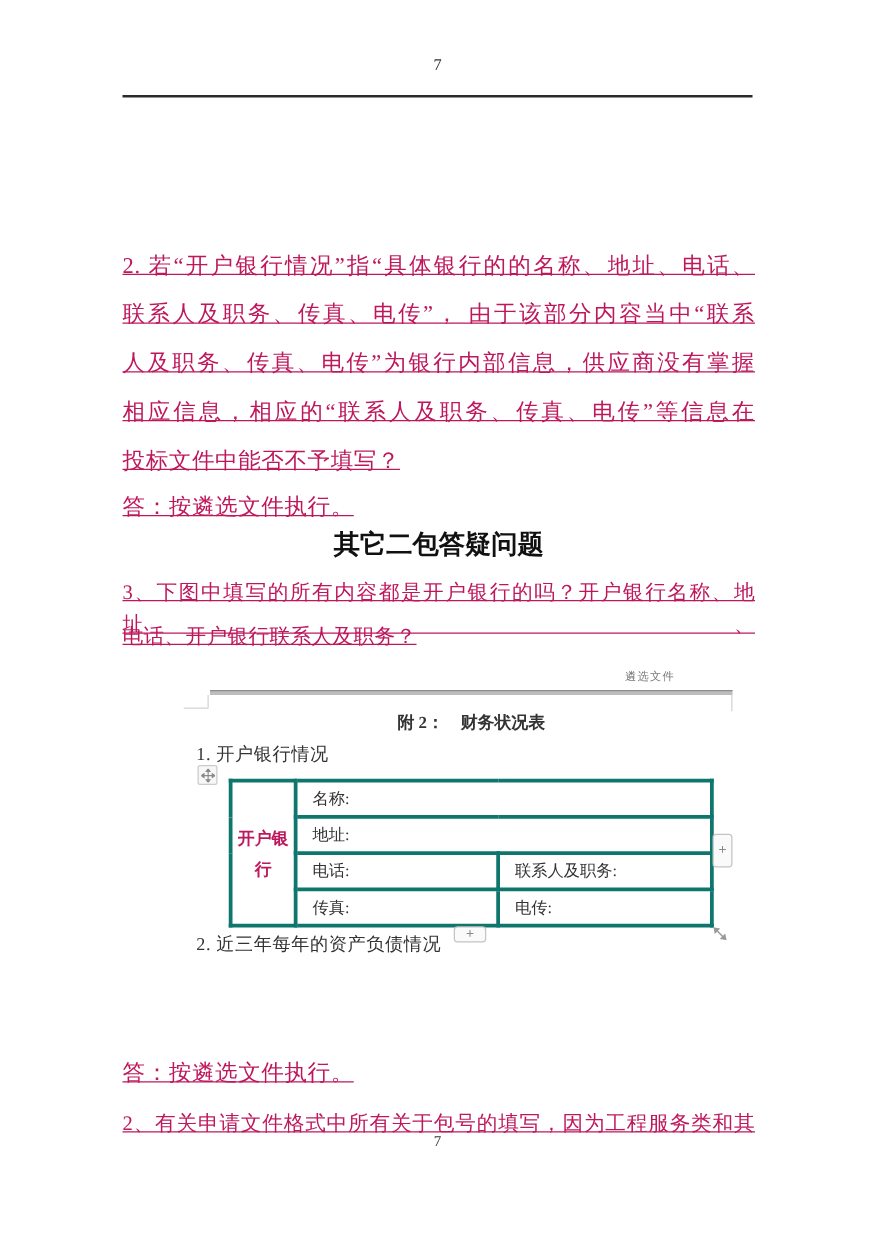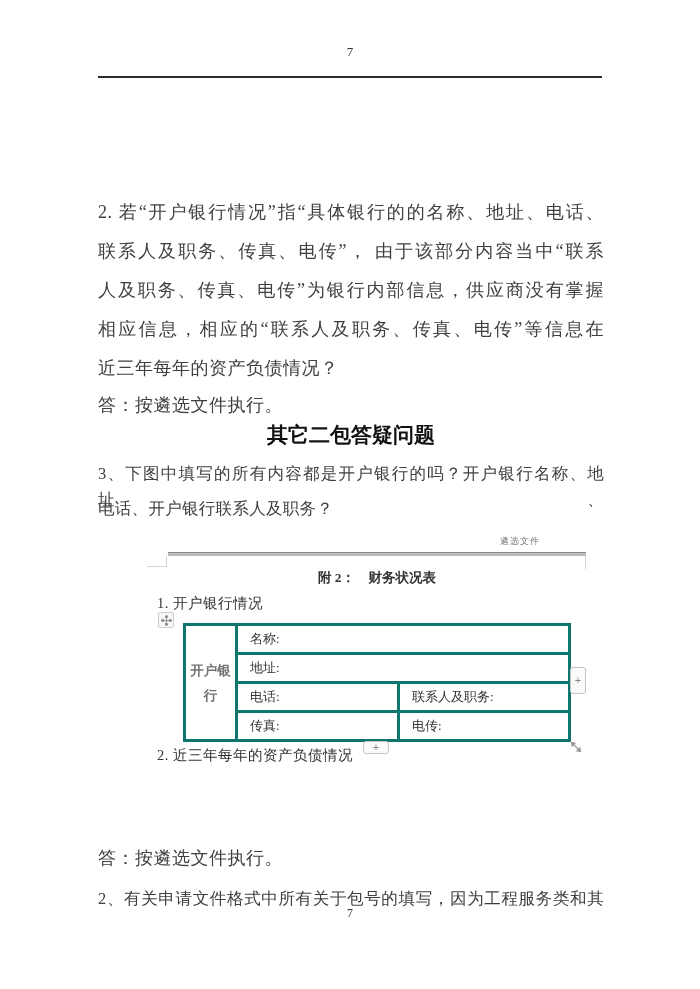--- a/index.html
+++ b/index.html
@@ -11,22 +11,23 @@
   }
   .abs { position:absolute; }
 
   
   .pagenum { width:700px; text-align:center; font-size:13px; color:#333;
              font-family:"Liberation Serif","DejaVu Serif",serif; }
   .top-rule { left:98px; top:76px; width:504px; height:2px; background:#2a2a2a; }
 
   
   .bodyline {
-    left:98px; width:506px; font-size:18px; line-height:26px; color:#404040;
+    left:98px; width:506px; font-size:18px; line-height:26px; color:#be185d;
     letter-spacing:0.5px;
+    text-decoration:underline;
   }
   .just { text-align:justify; text-align-last:justify; -moz-text-align-last:justify; }
   .small-line { font-size:16.5px; letter-spacing:0.3px; }
   .sec-heading {
     left:98px; width:506px; text-align:center;
     font-family:"Liberation Sans","DejaVu Sans",sans-serif;
     font-weight:bold; font-size:21px; color:#111;
   }
 
   
@@ -48,21 +49,21 @@
                        border:1px solid #cccccc; background:#f7f7f7; border-radius:2px;
                        display:flex; align-items:center; justify-content:center; }
 
   table.banktbl { left:38px; top:95px; position:absolute; border-collapse:collapse;
                   table-layout:fixed; }
   table.banktbl td { border:3px solid #0f766e; font-size:13px; color:#333;
                      padding:0 0 0 12px; height:29px; vertical-align:middle;
                      background:#fff; }
   table.banktbl { border:2px solid #2b2b2b; }
   table.banktbl td.rowhdr { width:52px; padding:0; text-align:center;
-                            font-weight:bold; font-size:13.5px; color:#737373;margin-top:12px; }
+                            font-weight:bold; font-size:13.5px; color:#be185d;margin-top:12px; }
   table.banktbl td.rowhdr span { display:inline-block; width:43px; line-height:25px; }
   td.c2 { width:162px; } td.c3 { width:171px; }
 
   .plus-btn { border:1px solid #c4c4c4; background:#fafafa; border-radius:3px;
               color:#888; font-family:"Liberation Sans","DejaVu Sans",sans-serif;
               font-size:11px; display:flex; align-items:center; justify-content:center;
               line-height:1; }
   .plus-col { left:425px; top:139px; width:16px; height:27px; }
   .plus-row { left:218px; top:213px; width:26px; height:13px; }
   .resize-box { left:424px; top:212px; width:14px; height:14px;
@@ -71,21 +72,21 @@
 </head>
 <body>
 
 <div class="abs pagenum" style="top:44px;">7</div>
 <div class="abs top-rule"></div>
 
 <div class="abs bodyline just" style="top:199px;">2. 若“开户银行情况”指“具体银行的的名称、地址、电话、</div>
 <div class="abs bodyline just" style="top:238px;">联系人及职务、传真、电传”， 由于该部分内容当中“联系</div>
 <div class="abs bodyline just" style="top:277px;">人及职务、传真、电传”为银行内部信息，供应商没有掌握</div>
 <div class="abs bodyline just" style="top:316px;">相应信息，相应的“联系人及职务、传真、电传”等信息在</div>
-<div class="abs bodyline" style="top:355px;">近三年每年的资产负债情况？</div>
+<div class="abs bodyline" style="top:355px;">投标文件中能否不予填写？</div>
 <div class="abs bodyline" style="top:392px;">答：按遴选文件执行。</div>
 
 <div class="abs sec-heading" style="top:421px;font-family:Liberation Mono, monospace;">其它二包答疑问题</div>
 
 <div class="abs bodyline small-line just" style="top:461px;">3、下图中填写的所有内容都是开户银行的吗？开户银行名称、地址、</div>
 <div class="abs bodyline small-line" style="top:496px;">电话、开户银行联系人及职务？</div>
 
 <div class="abs shot">
   <div class="abs hdr-right">遴选文件</div>
   <div class="abs hdr-rule"></div>

